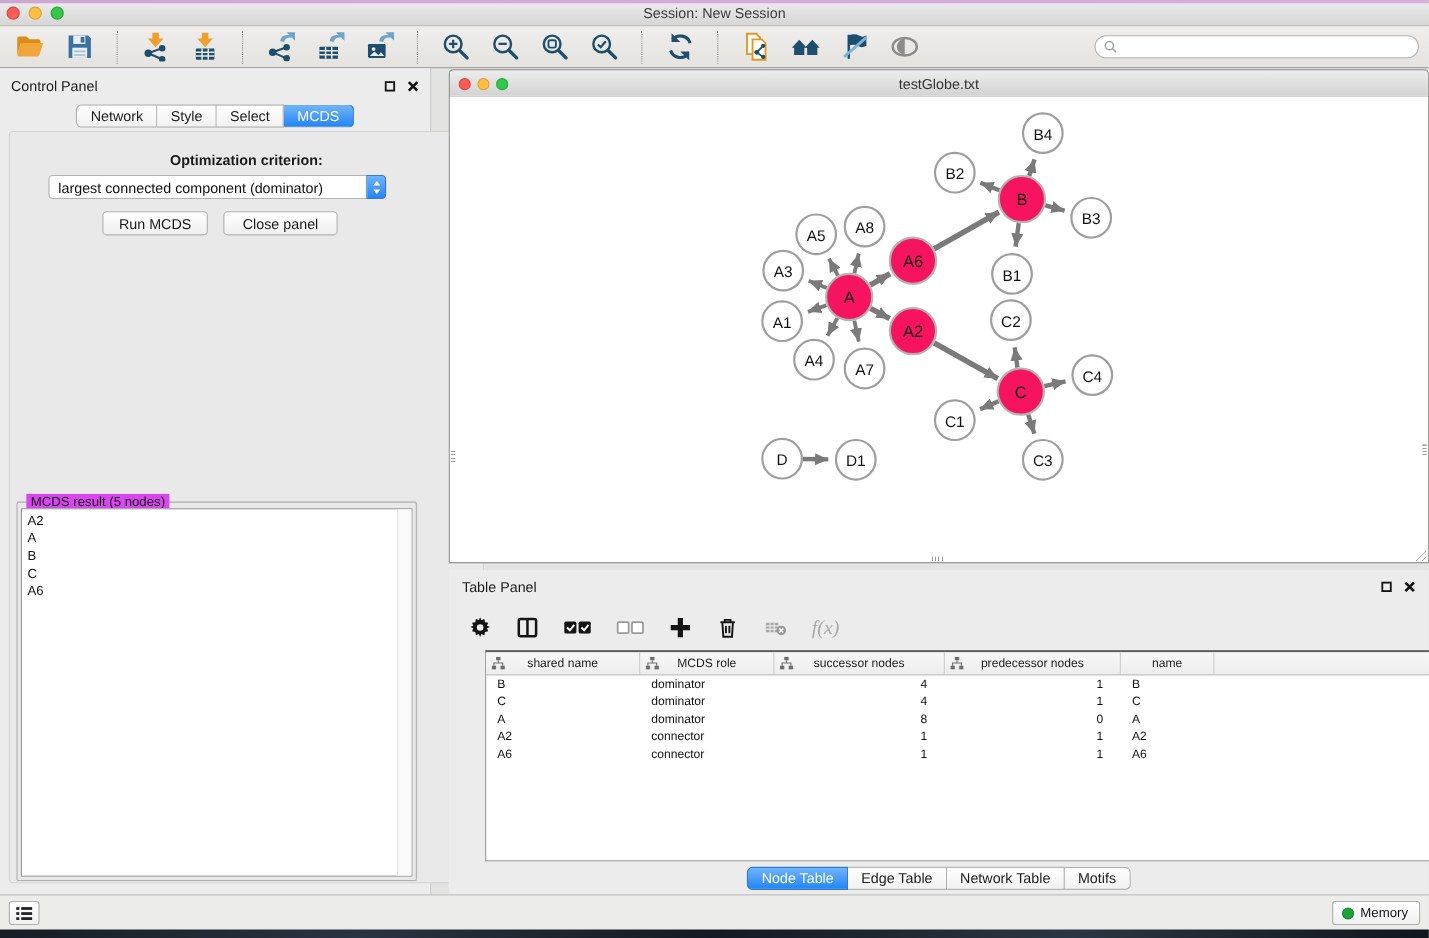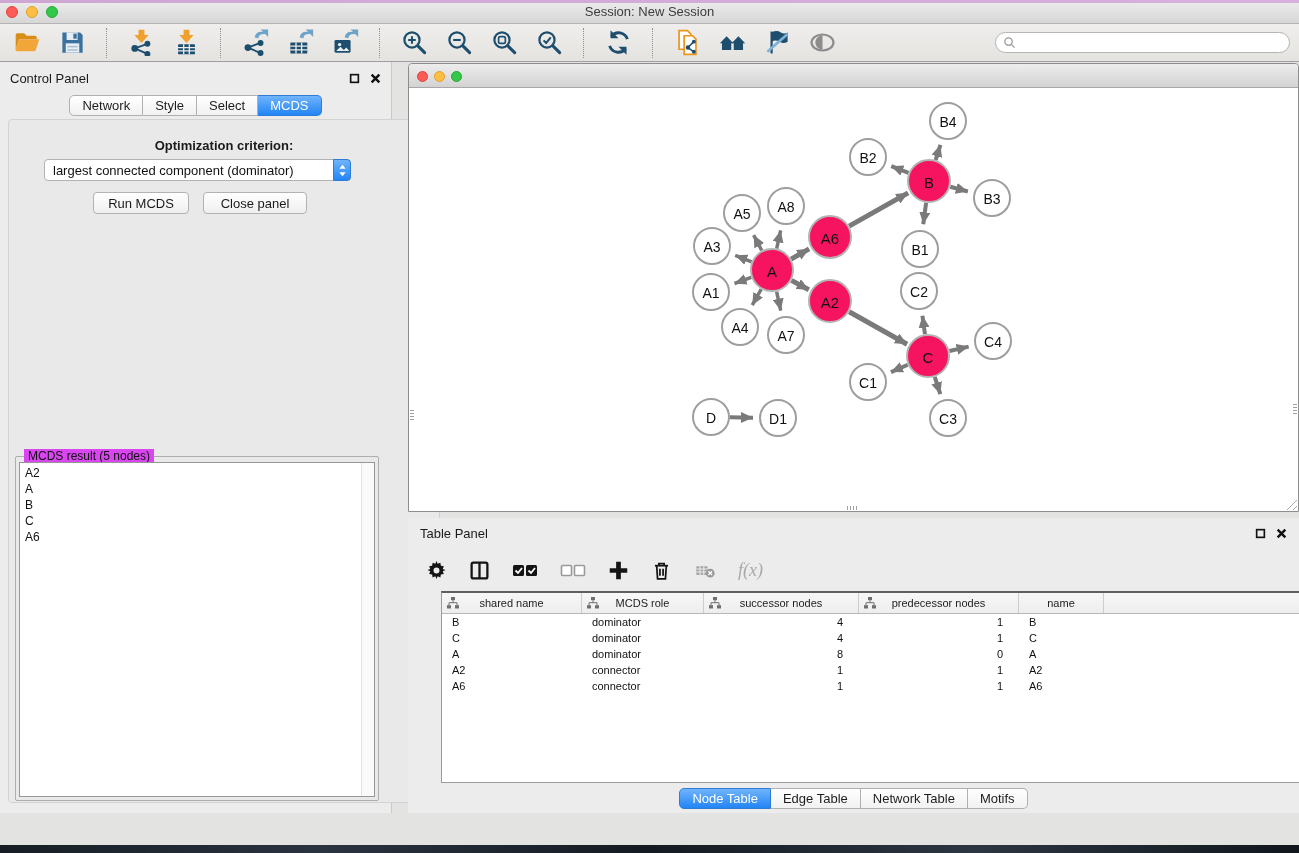--- a/index.html
+++ b/index.html
@@ -342,20 +342,21 @@
     </div>
   </div>
 
   <div class="net-window">
     <div class="net-titlebar">
       <div class="lights small">
         <div class="light red"></div>
         <div class="light yellow"></div>
         <div class="light green"></div>
       </div>
+      <div class="title-text">testGlobe.txt</div>
     </div>
     <div class="net-canvas">
       <svg width="889" height="423" viewBox="0 0 889 423">
           <defs>
             <marker id="arr" markerUnits="userSpaceOnUse" markerWidth="13" markerHeight="11" refX="12" refY="5.5" orient="auto">
               <path d="M0,0 L12,5.5 L0,11 Z" fill="#7a7a7a"></path>
             </marker>
           </defs>
           <line x1="352.7535784776823" y1="162.53179910759638" x2="344.64366082081557" y2="147.12295555954955" stroke="#7a7a7a" stroke-width="3.5" marker-end="url(#arr)"></line>
           <line x1="367.7013313337195" y1="160.50819961728223" x2="371.65757802986417" y2="142.42250043490654" stroke="#7a7a7a" stroke-width="3.5" marker-end="url(#arr)"></line>
@@ -578,15 +579,33 @@
     <div class="tp-tabs">
         <div class="seg">
           <div class="seg-btn active">Node Table</div>
           <div class="seg-btn">Edge Table</div>
           <div class="seg-btn">Network Table</div>
           <div class="seg-btn">Motifs</div>
         </div>
       </div>
   </div>
 
+  <div class="statusbar">
+    <div class="status-list-btn">
+      <svg viewBox="0 0 20 16">
+          <g fill="#222">
+            <rect x="2" y="1.5" width="3" height="2.8"></rect>
+            <rect x="7" y="1.5" width="11" height="2.8"></rect>
+            <rect x="2" y="6.6" width="3" height="2.8"></rect>
+            <rect x="7" y="6.6" width="11" height="2.8"></rect>
+            <rect x="2" y="11.7" width="3" height="2.8"></rect>
+            <rect x="7" y="11.7" width="11" height="2.8"></rect>
+          </g>
+        </svg>
+    </div>
+    <div class="memory-btn">
+      <span class="memory-dot"></span>
+      <span>Memory</span>
+    </div>
+  </div>
   <div class="desktop-strip"></div>
 
 </div>
 
 </body></html>

